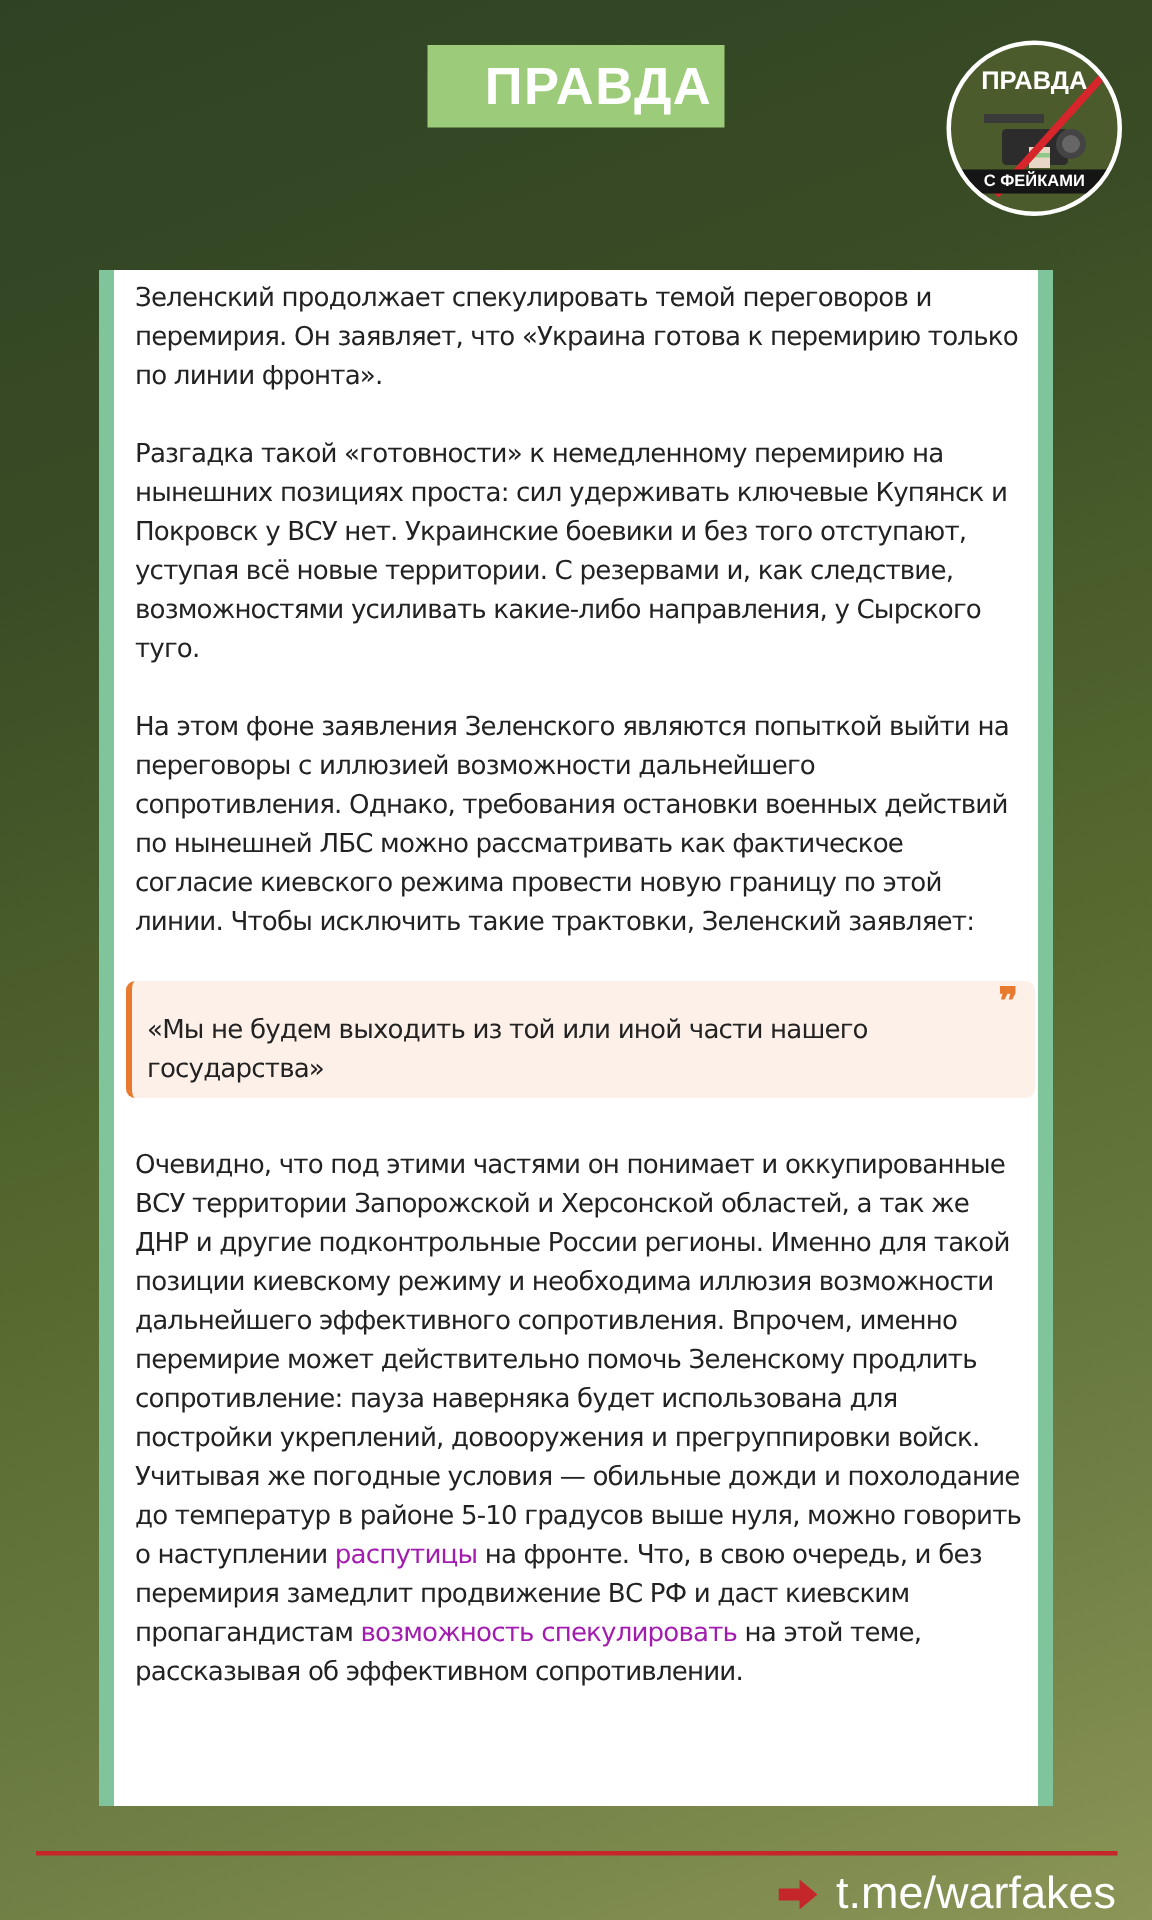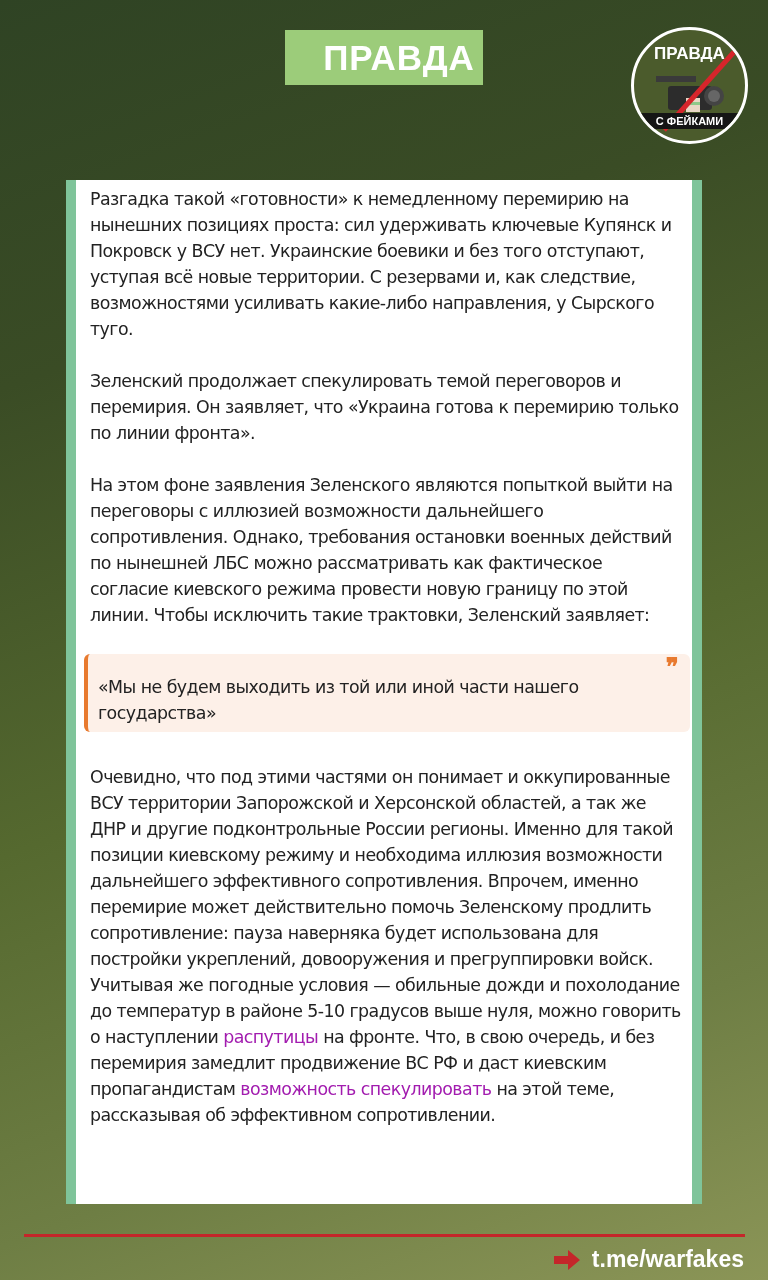--- a/index.html
+++ b/index.html
@@ -91,21 +91,21 @@
     }
     .divider {
       position: absolute; left: 24px; top: 1234px;
       width: 721px; height: 3px; background: #c4262a;
     }
     .footer-link {
       position: absolute; right: 24px; top: 1246px;
       display: flex; align-items: center;
       color: #ffffff;
       font-family: "Liberation Sans", sans-serif;
-      font-weight: bold; font-size: 23px;
+      font-weight: normal; font-size: 30px;
     }
     .footer-arrow { width: 26px; height: 20px; margin-right: 12px; }
   </style>
 </head>
 <body>
 
 <div class="title-badge">
   <span>ПРАВДА</span>
 </div>
 
@@ -122,22 +122,22 @@
   <svg class="logo-slash" viewBox="0 0 117 117">
     <line x1="100" y1="22" x2="30" y2="100" stroke="#d6252b" stroke-width="5"></line>
   </svg>
   <div class="logo-bottom">С ФЕЙКАМИ</div>
 </div>
 
 <div class="card">
   <div class="card-edge-left"></div>
   <div class="card-edge-right"></div>
   <div class="card-body">
+    <p class="para">Зеленский продолжает спекулировать темой переговоров и перемирия. Он заявляет, что «Украина готова к перемирию только по линии фронта».</p>
     <p class="para">Разгадка такой «готовности» к немедленному перемирию на нынешних позициях проста: сил удерживать ключевые Купянск и Покровск у ВСУ нет. Украинские боевики и без того отступают, уступая всё новые территории. С резервами и, как следствие, возможностями усиливать какие-либо направления, у Сырского туго.</p>
-    <p class="para">Зеленский продолжает спекулировать темой переговоров и перемирия. Он заявляет, что «Украина готова к перемирию только по линии фронта».</p>
     <p class="para">На этом фоне заявления Зеленского являются попыткой выйти на переговоры с иллюзией возможности дальнейшего сопротивления. Однако, требования остановки военных действий по нынешней ЛБС можно рассматривать как фактическое согласие киевского режима провести новую границу по этой линии. Чтобы исключить такие трактовки, Зеленский заявляет:</p>
     <div class="quote">
       <span>«Мы не будем выходить из той или иной части нашего государства»</span>
       <span class="quote-icon">❞</span>
     </div>
     <p class="para"><span>Очевидно, что под этими частями он понимает и оккупированные ВСУ территории Запорожской и Херсонской областей, а так же ДНР и другие подконтрольные России регионы. Именно для такой позиции киевскому режиму и необходима иллюзия возможности дальнейшего эффективного сопротивления. Впрочем, именно перемирие может действительно помочь Зеленскому продлить сопротивление: пауза наверняка будет использована для постройки укреплений, довооружения и прегруппировки войск. Учитывая же погодные условия — обильные дожди и похолодание до температур в районе 5-10 градусов выше нуля, можно говорить о наступлении </span><span class="link">распутицы</span><span> на фронте. Что, в свою очередь, и без перемирия замедлит продвижение ВС РФ и даст киевским пропагандистам </span><span class="link">возможность спекулировать</span><span> на этой теме, рассказывая об эффективном сопротивлении.</span></p>
   </div>
 </div>
 
 <div class="divider"></div>

